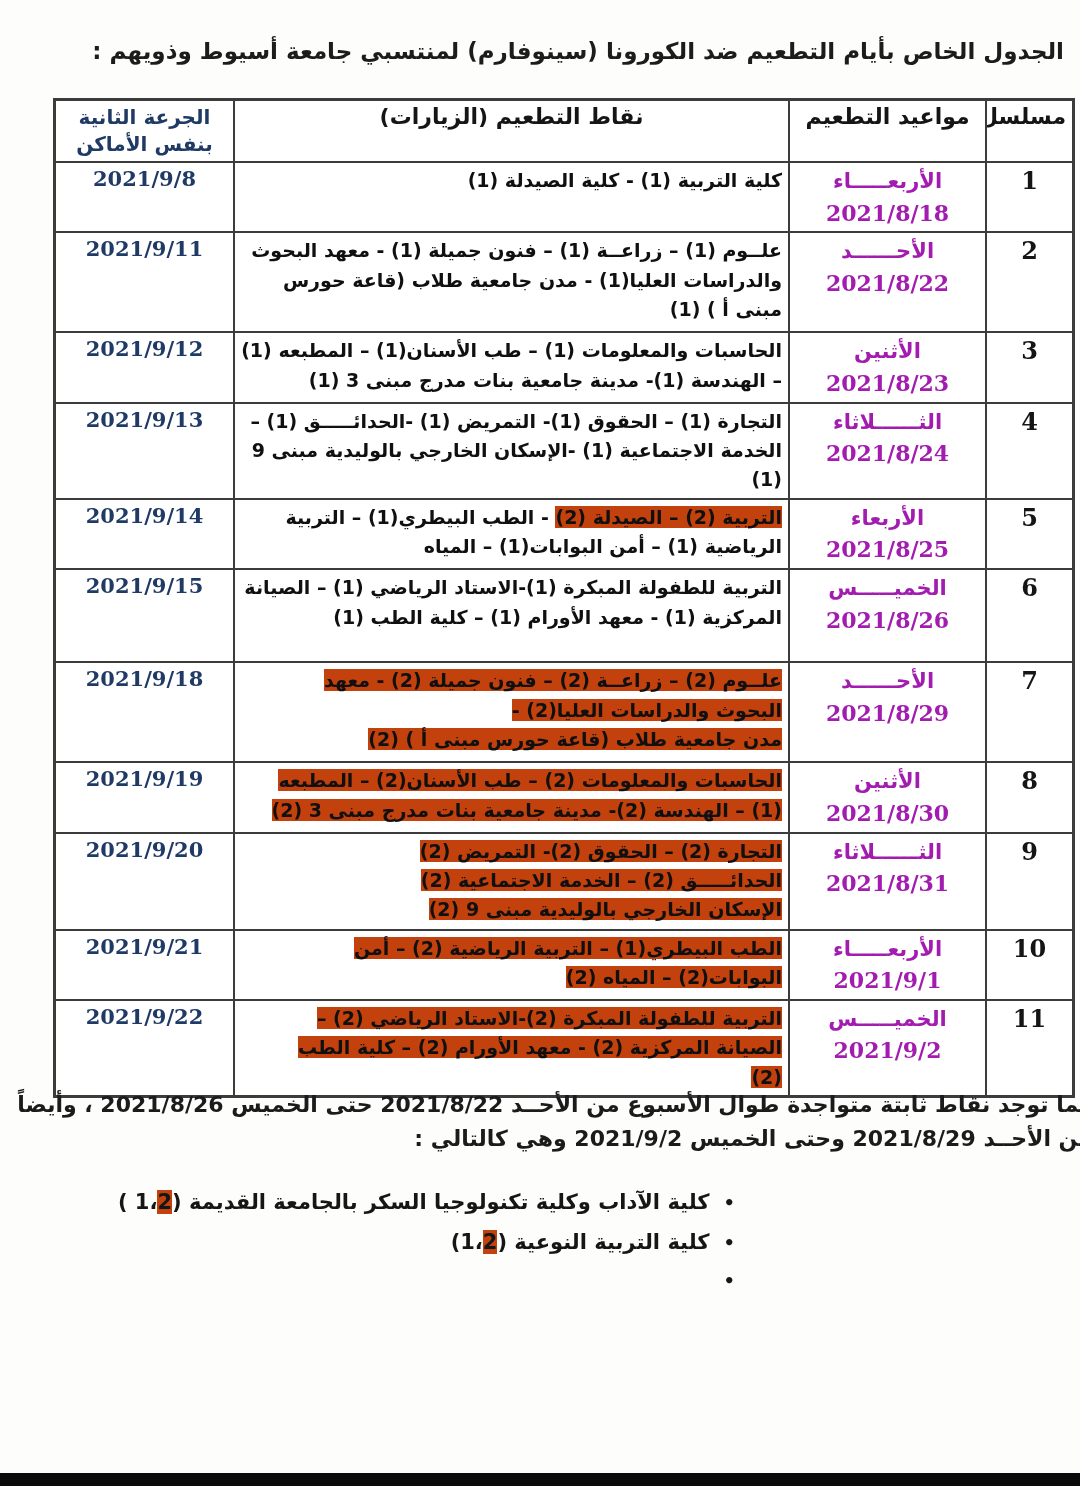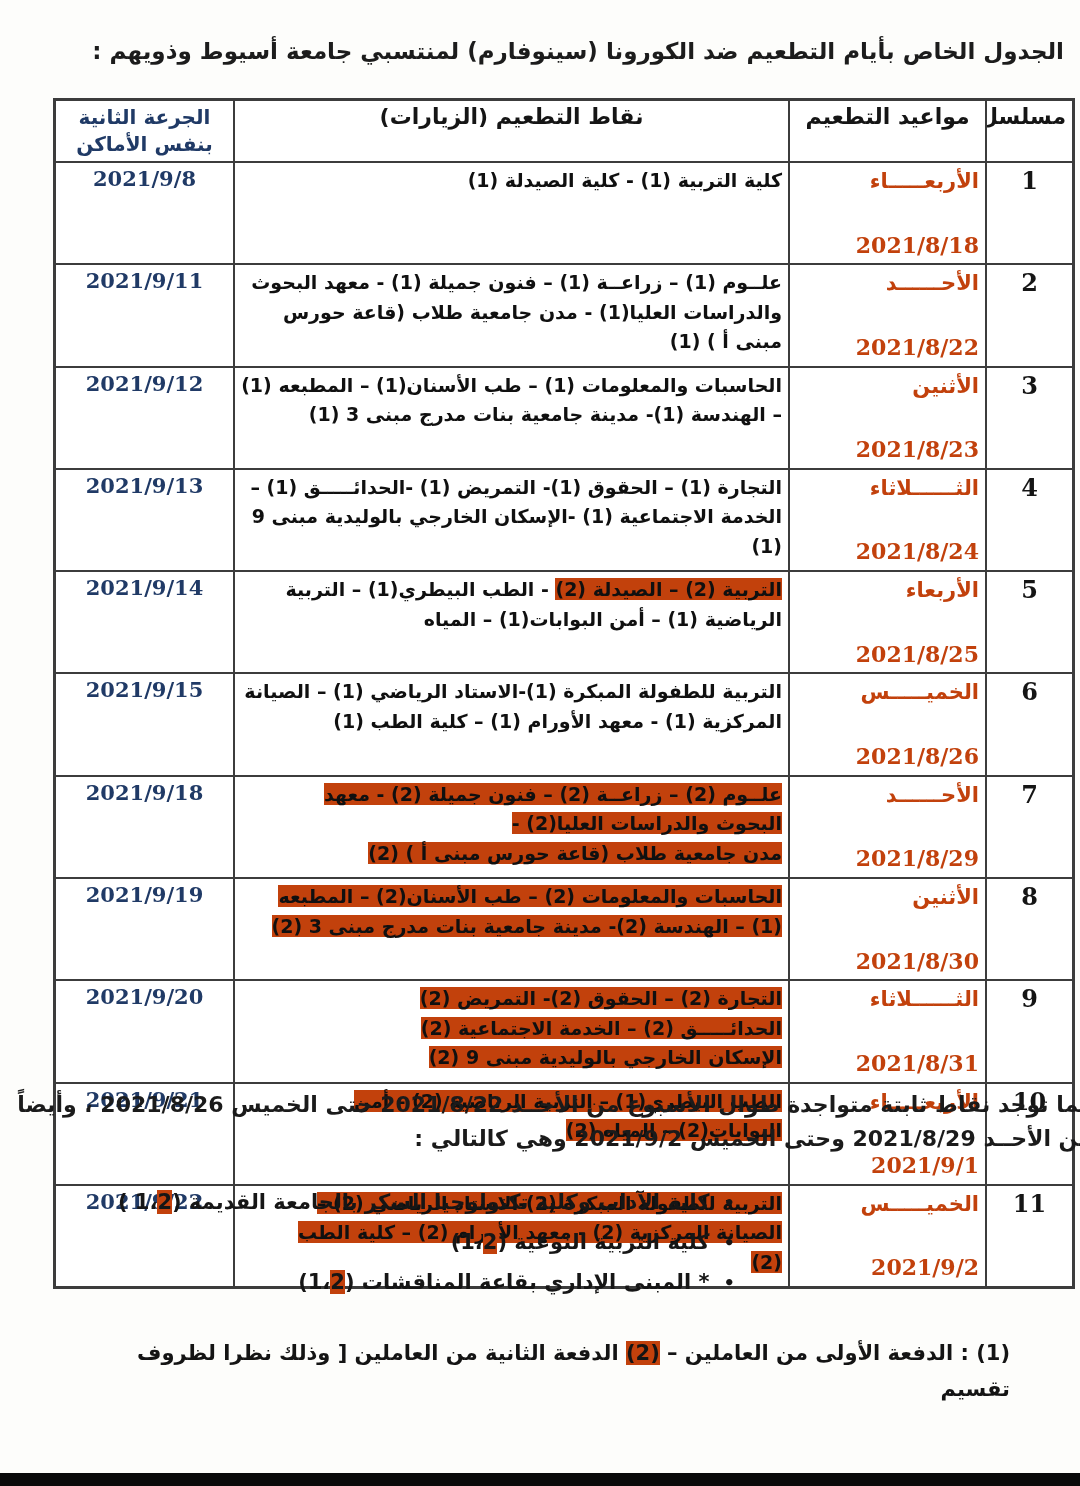--- a/index.html
+++ b/index.html
@@ -22,23 +22,23 @@
   table.sched td,table.sched th{
     border:2px solid #3c3c3c;vertical-align:top;padding:3px 6px;
     font-weight:bold;overflow:hidden;
   }
   table.sched{border:3px solid #3c3c3c;}
   th.h-serial{width:73px;font-size:22px;text-align:left;vertical-align:middle;}
   th.h-dates{width:183px;font-size:22px;text-align:center;vertical-align:middle;}
   th.h-points{width:541px;font-size:22px;text-align:center;vertical-align:middle;}
   th.h-dose2{width:165px;font-size:20px;text-align:center;color:#203a66;line-height:1.35;margin-left:14px;}
   td.c-serial{text-align:center;font-size:24px;font-family:"DejaVu Serif",serif;}
-  td.c-date{text-align:right;font-size:21px;color:#c2410c;}
+  td.c-date{text-align:center;font-size:21px;color:#a21caf;}
   td.c-date .day{line-height:1.5;}
-  td.c-date .dt{font-family:"DejaVu Serif",serif;font-size:22px;line-height:1.4;margin-top:32px;}
+  td.c-date .dt{font-family:"DejaVu Serif",serif;font-size:22px;line-height:1.4;}
   td.c-points{text-align:right;font-size:19px;line-height:1.55;color:#101010;border-radius:7px;}
   td.c-dose2{text-align:center;font-size:21px;color:#203a66;font-family:"DejaVu Serif",serif;}
   .hl{background:#c2410c;}
   .after{
     position:absolute;top:1088px;right:-12px;left:0;
     font-size:22px;text-align:right;line-height:1.55;color:#1b1b1b;
   }
   .bullets{
     position:absolute;top:1190px;right:345px;left:30px;
     list-style:none;margin:0;padding:0;font-size:21px;color:#161616;
@@ -181,22 +181,20 @@
       <span class="marker">•</span>
       <span><span><span>كلية الآداب وكلية تكنولوجيا السكر بالجامعة القديمة </span><span class="ltr"><span>( 1،</span><span class="hl">2</span><span>)</span></span></span></span>
     </li>
     <li>
       <span class="marker">•</span>
       <span><span><span>كلية التربية النوعية </span><span class="ltr"><span>(1،</span><span class="hl">2</span><span>)</span></span></span></span>
     </li>
     <li>
       <span class="marker">•</span>
       <span class="bullet-row">
-        <span><span>* المبنى الإداري بقاعة المناقشات </span><span class="ltr"><span>(1،</span><span class="hl">2</span><span>)</span></span></span>
       </span>
     </li>
   </ul>
 
 <div class="footnote">
-  <div id="fn-line1"><span>(1) : الدفعة  الأولى من العاملين  –  </span><span class="hl">(2)</span><span> الدفعة الثانية من العاملين [ وذلك نظرا لظروف تقسيم</span></div>
 </div>
 
 <div class="black-bar"></div>
 
 </body></html>

